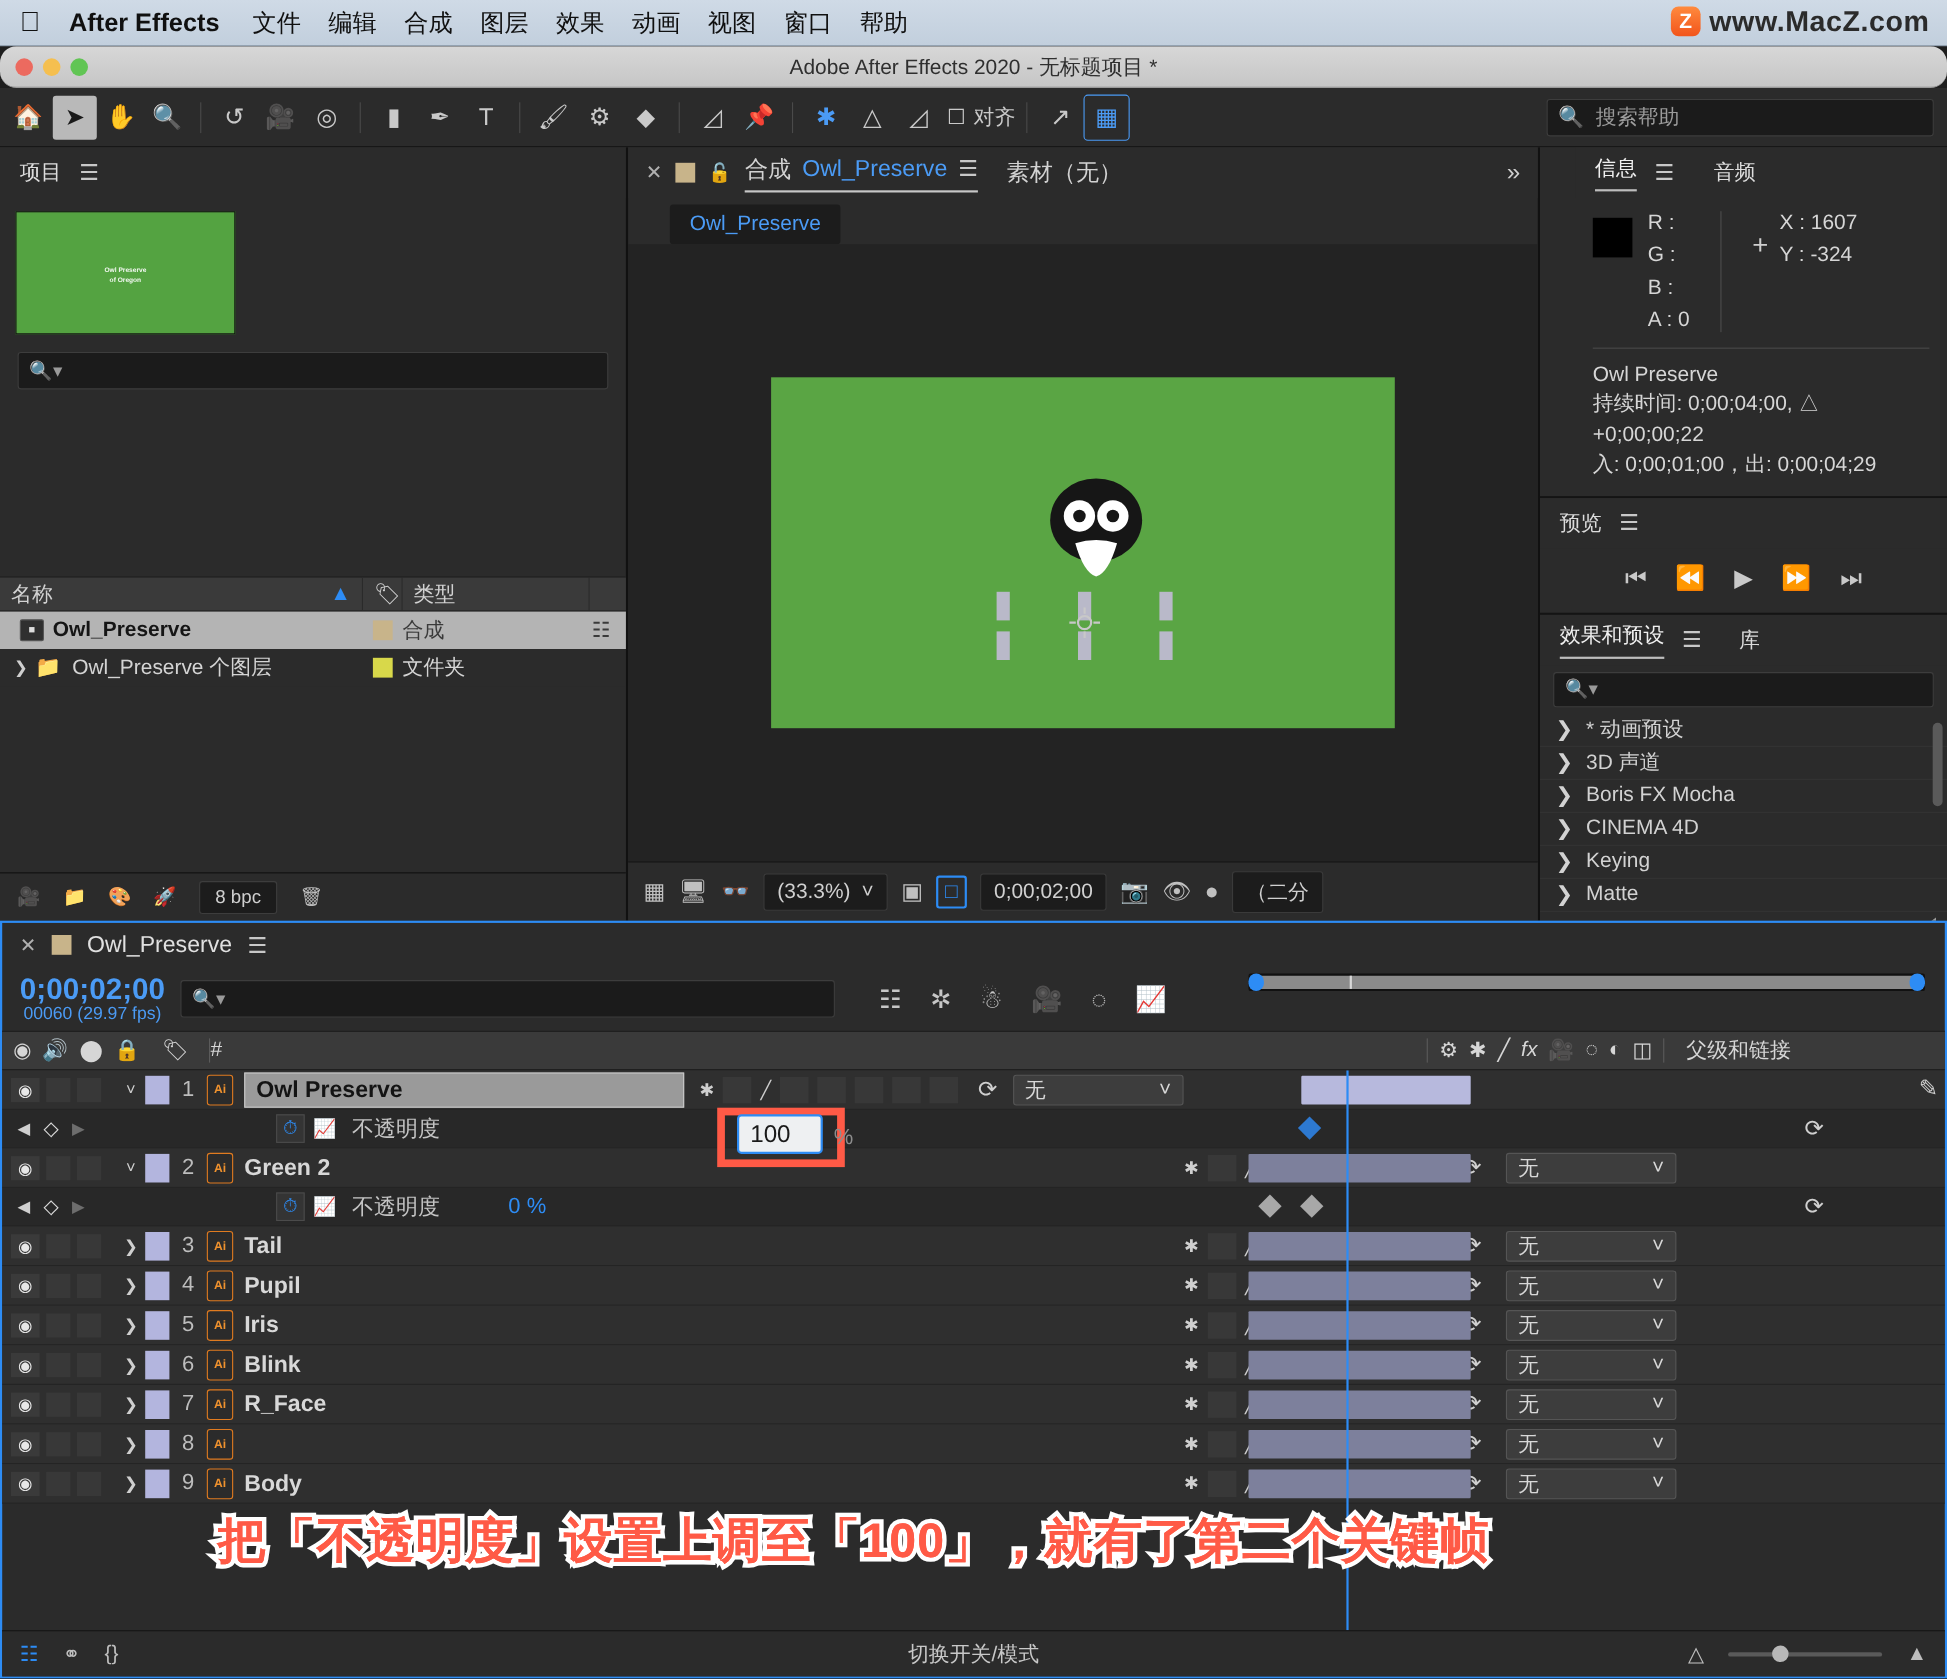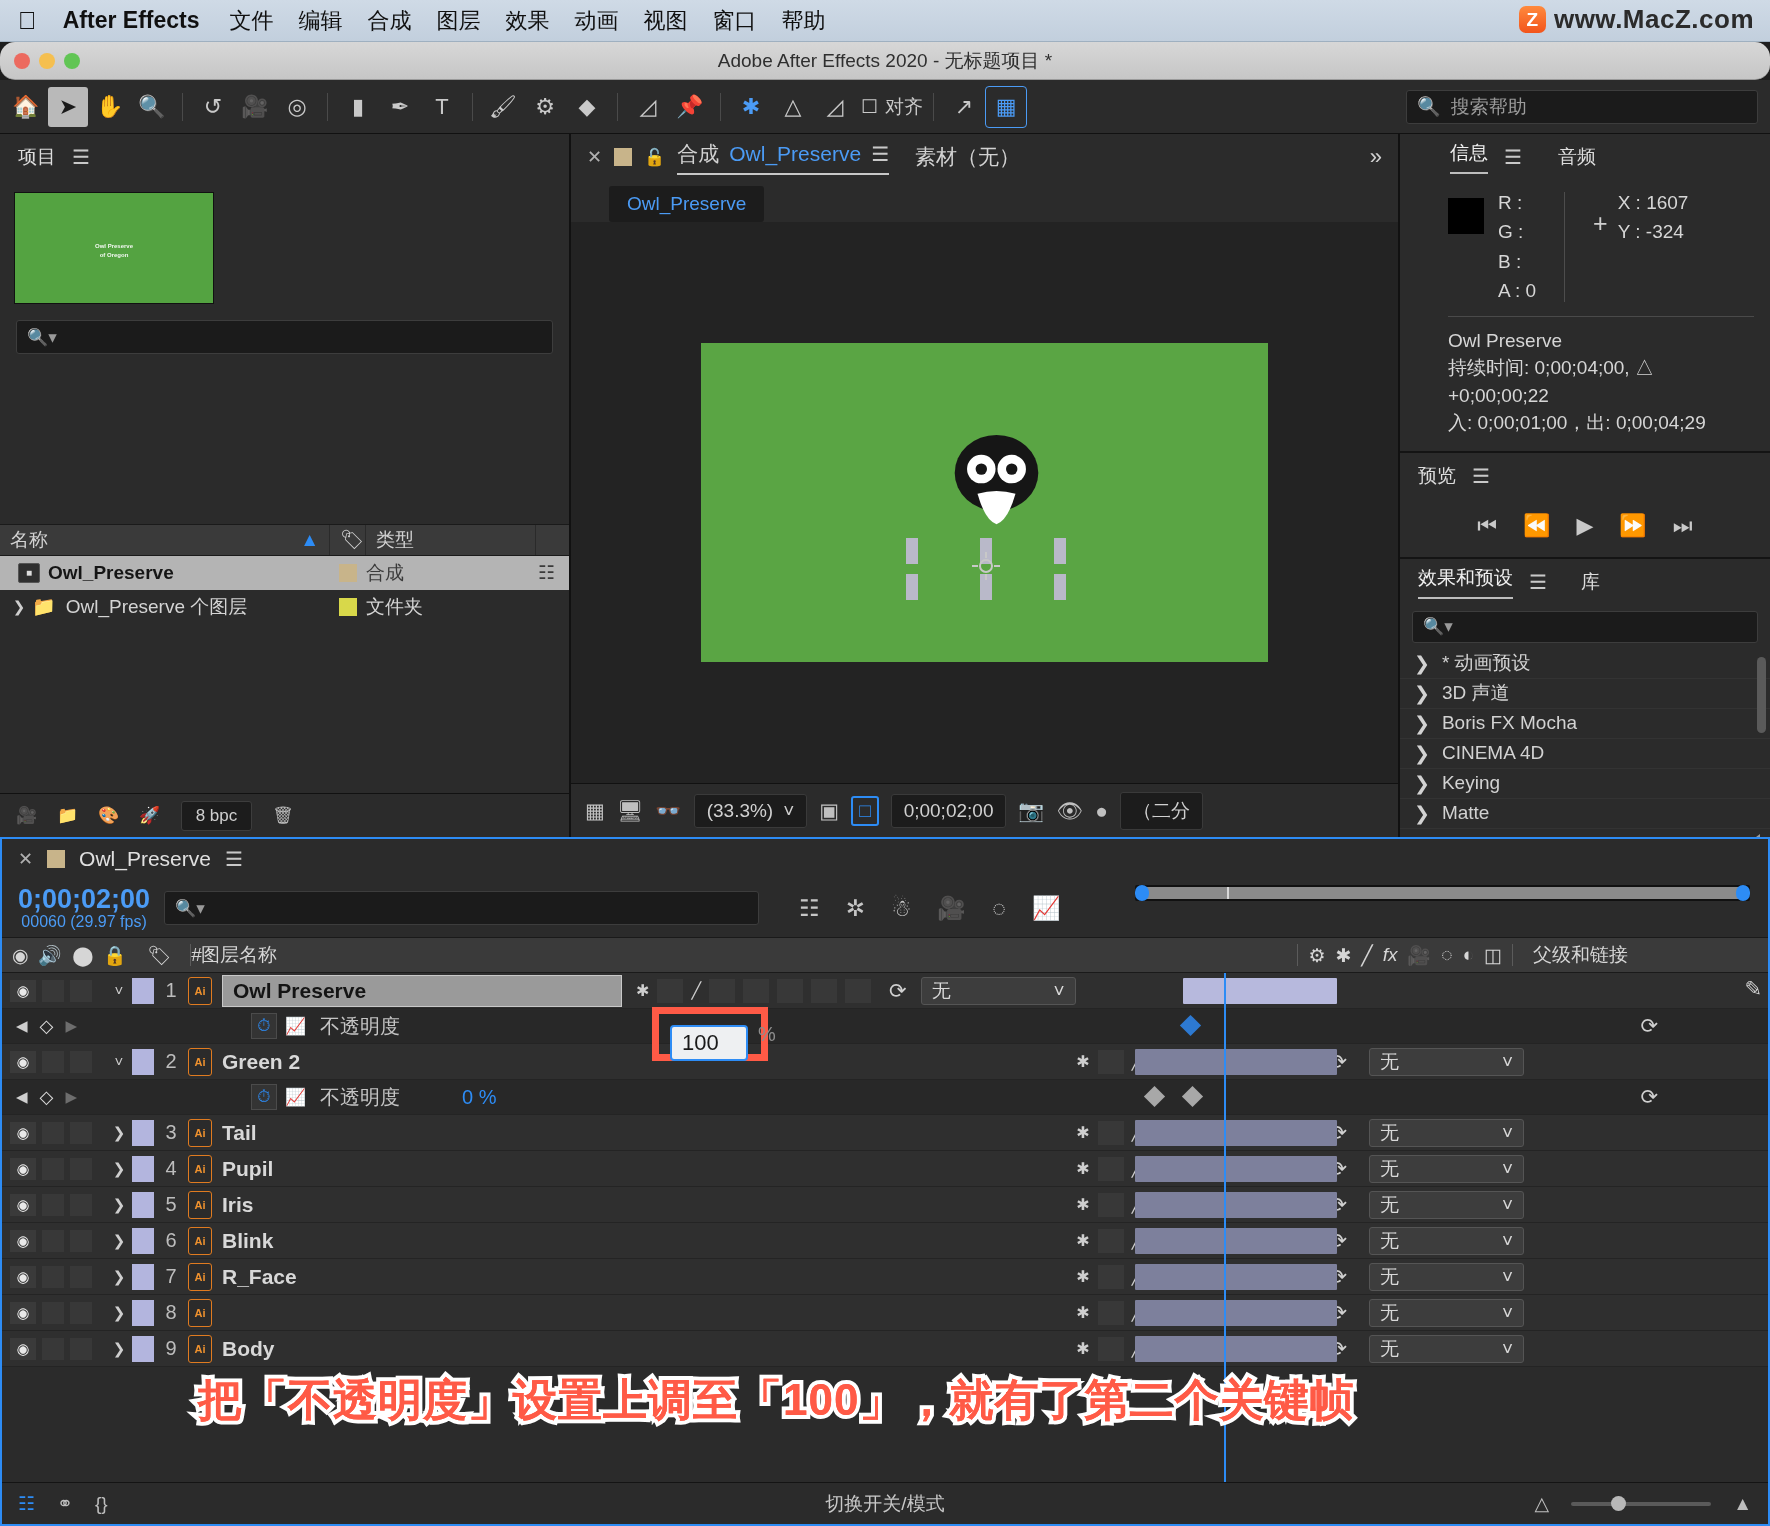--- a/index.html
+++ b/index.html
@@ -690,21 +690,20 @@
       <span>◉</span>
       <span>🔊</span>
       <span>⬤</span>
       <span>🔒</span>
       <span class="sepline"></span>
       <span>🏷</span>
       <span class="sepline"></span>
       <span>#</span>
     </span>
     <span class="sepline"></span>
-    <span class="tlch" style="flex:0 0 420px;">图层名称</span>
     <span class="tlch" style="margin-left:auto;">
       <span class="sepline"></span>
       <span>⚙</span>
       <span>✱</span>
       <span>╱</span>
       <span><i style="font-style:italic">fx</i></span>
       <span>🎥</span>
       <span>◌</span>
       <span>◐</span>
       <span>◫</span>
@@ -1006,21 +1005,21 @@
       <span class="trackarea">
         <span class="clipbar plain" style="left:0px; width:202px;"></span>
       </span>
     </div>
 
     <span class="playhead" style="left:1222px;"></span>
 
     <span style="position:absolute; right:6px; top:4px; color:#cfcfcf; font-size:21px;">✎</span>
 
     <div class="highlight-box" style="left:650px; top:34px; width:116px; height:54px;"></div>
-    <div class="opacity-input" style="left:668px; top:52px; width:78px; height:36px;">
+    <div class="opacity-input" style="left:668px; top:40px; width:78px; height:36px;">
       <span>100</span>
     </div>
     <span class="pct-sign" style="left:756px; top:50px;">%</span>
 
     <div class="annotation">把「不透明度」设置上调至「100」，就有了第二个关键帧</div>
     <div class="annotation-2">把「不透明度」设置上调至「100」，就有了第二个关键帧</div>
   </div>
 
   <div class="tl-footer">
     <span style="color:#2d8cf5;">☷</span>

